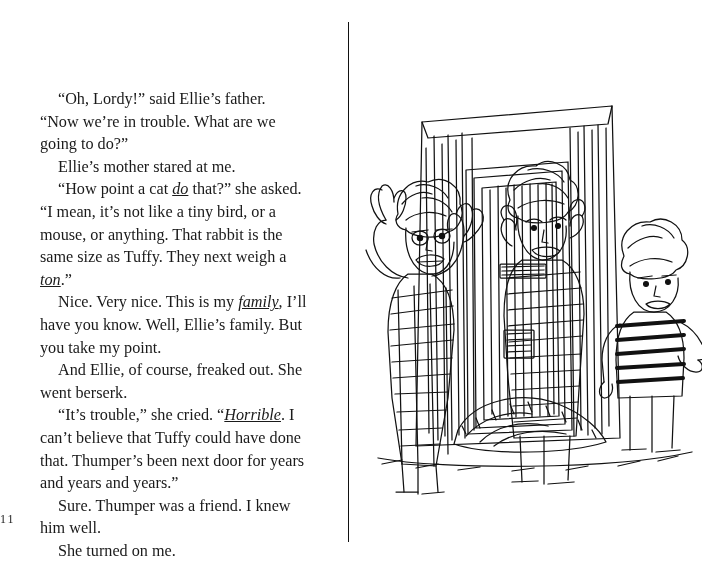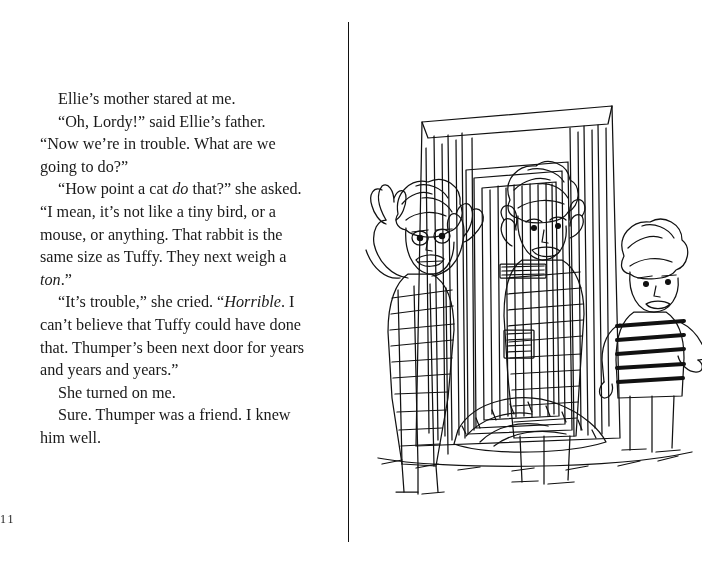--- a/index.html
+++ b/index.html
@@ -46,20 +46,21 @@
     font-size: 16.2px;
     line-height: 22.6px;
     text-align: left;
   }
   .text-block p {
     margin: 0;
     text-indent: 18px;
   }
   .text-block em {
     font-style: italic;
+    text-decoration: underline;
   }
   .folio {
     position: absolute;
     left: 0;
     top: 512px;
     width: 348px;
     font-size: 12px;
     letter-spacing: 2px;
     color: #222;
   }
@@ -74,26 +75,28 @@
     display: block;
   }
 </style>
 </head>
 <body>
 
 <div class="spread">
 
   <div class="page-left">
     <div class="text-block">
+        <p><span>“Oh, Lordy!” said Ellie’s father. “Now we’re in trouble. What are we going to do?”</span></p>
         <p><span>Ellie’s mother stared at me.</span></p>
-        <p><span>“Oh, Lordy!” said Ellie’s father. “Now we’re in trouble. What are we going to do?”</span></p>
         <p><span>“How point a cat </span><em>do</em><span> that?” she asked. “I mean, it’s not like a tiny bird, or a mouse, or anything. That rabbit is the same size as Tuffy. They next weigh a </span><em>ton</em><span>.”</span></p>
+        <p><span>Nice. Very nice. This is my </span><em>family</em><span>, I’ll have you know. Well, Ellie’s family. But you take my point.</span></p>
+        <p><span>And Ellie, of course, freaked out. She went berserk.</span></p>
         <p><span>“It’s trouble,” she cried. “</span><em>Horrible</em><span>. I can’t believe that Tuffy could have done that. Thumper’s been next door for years and years and years.”</span></p>
+        <p><span>Sure. Thumper was a friend. I knew him well.</span></p>
         <p><span>She turned on me.</span></p>
-        <p><span>Sure. Thumper was a friend. I knew him well.</span></p>
       </div>
     <div class="folio">11</div>
   </div>
 
   <div class="gutter"></div>
 
   <div class="page-right">
     <div class="illo">
       <svg viewBox="0 0 340 420" width="340" height="420" aria-hidden="true">
         <g fill="none" stroke="#111" stroke-width="1.25" stroke-linecap="round" stroke-linejoin="round">

